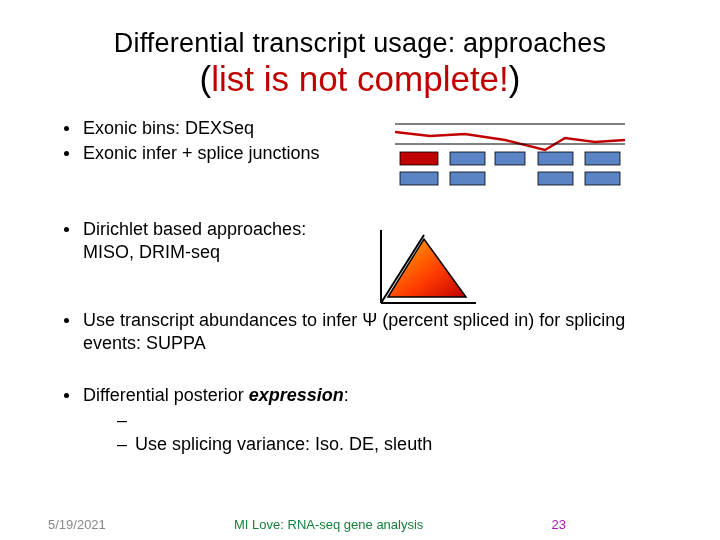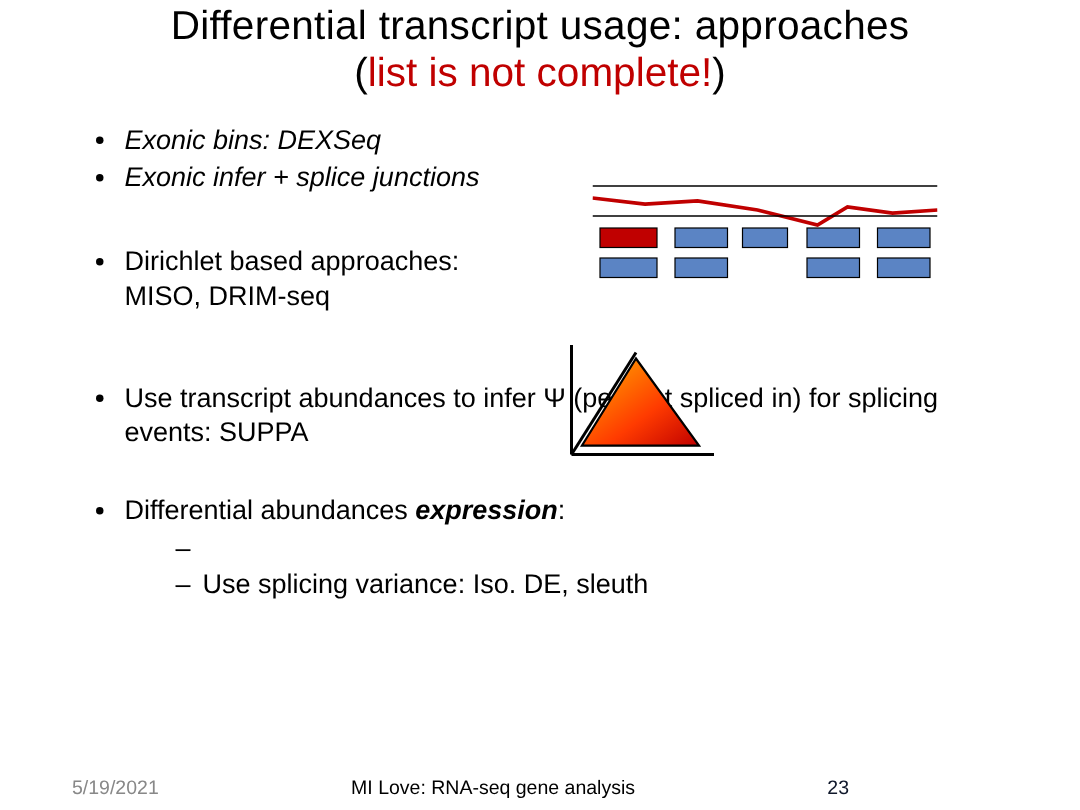--- a/index.html
+++ b/index.html
@@ -7,29 +7,29 @@
     width: 720px;
     height: 540px;
     background: #fff;
     font-family: Arial, Helvetica, sans-serif;
     color: #000;
     position: relative;
     overflow: hidden;
   }
   .title-wrap {
     text-align: center;
-    padding-top: 2px;
+    padding-top: 28px;
   }
   .title-line1 {
     font-size: 27px;
     font-weight: 400;
     letter-spacing: 0.2px;
   }
   .title-line2 {
-    font-size: 27px;
+    font-size: 35px;
     font-weight: 400;
   }
   .title-line2 .paren { color: #000; }
   .title-line2 .red { color: #c00000; }
   .content {
     padding: 18px 48px 0 64px;
   }
   .bullet-row {
     display: flex;
     align-items: flex-start;
@@ -41,21 +41,21 @@
     background: #000;
     border-radius: 50%;
     margin-top: 9px;
     margin-right: 14px;
     flex: 0 0 auto;
   }
   .btxt {
     font-size: 18px;
     line-height: 1.25;
   }
-  .group1 { margin-bottom: 34px; font-style: italic; }
+  .group1 { margin-bottom: 54px; }
   .group2 { margin-bottom: 46px; }
   .group3 { margin-bottom: 30px; }
   .sub-list {
     padding-left: 34px;
     margin-top: 2px;
   }
   .sub-row {
     display: flex;
     align-items: flex-start;
     margin-bottom: 2px;
@@ -71,22 +71,22 @@
     bottom: 8px;
     left: 0;
     width: 596px;
     display: flex;
     justify-content: space-between;
     align-items: center;
     padding: 0 30px 0 48px;
     font-size: 13px;
     color: #888;
   }
-  .footer .center { color: #000000; }
-  .footer .page { color: #0f172a; }
+  .footer .center { color: #15803d; }
+  .footer .page { color: #a21caf; }
 
   
   .exon-diagram {
     position: absolute;
     top: 120px;
     left: 395px;
     width: 230px;
     height: 70px;
   }
   .axis-line {
@@ -153,21 +153,21 @@
     <div class="bullet-row">
       <div class="dot"></div>
       <div class="btxt" style="max-width:560px">Use transcript abundances to infer Ψ (percent spliced in) for splicing events: SUPPA</div>
     </div>
   </div>
 
   <div class="group4">
     <div class="bullet-row">
       <div class="dot"></div>
       <div class="btxt">
-        <span>Differential abundances </span><span class="italic">expression</span><span>:</span>
+        <span>Differential posterior </span><span class="italic">expression</span><span>:</span>
         <div class="sub-list">
           <div class="sub-row">
             <div class="dash">–</div>
           </div>
           <div class="sub-row">
             <div class="dash">–</div>
             <div>Use splicing variance: Iso. DE, sleuth</div>
           </div>
         </div>
       </div>

